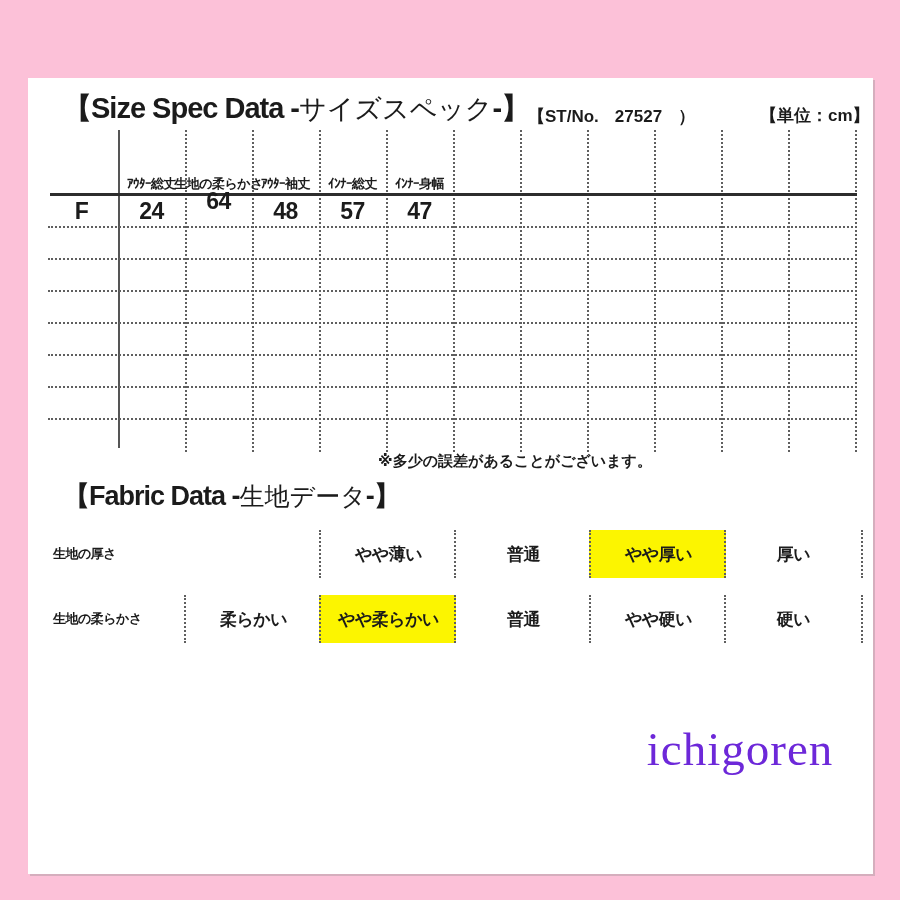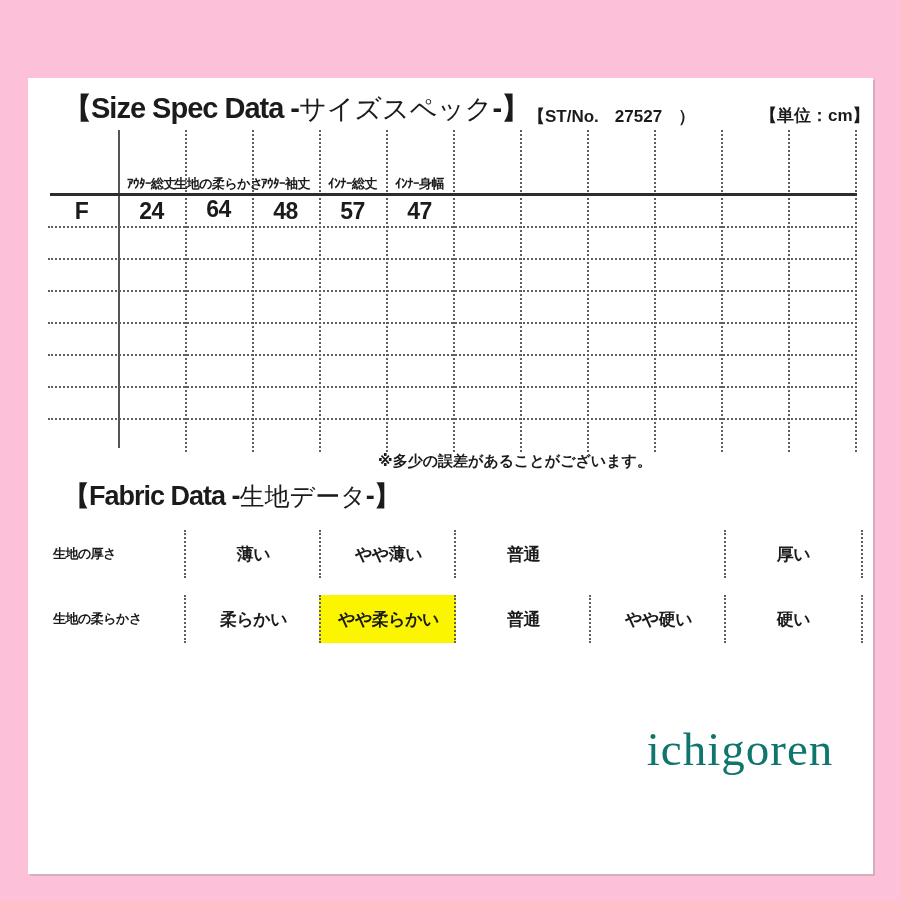--- a/index.html
+++ b/index.html
@@ -56,21 +56,21 @@
     display:flex;align-items:center;justify-content:center;
     font-size:17px;font-weight:700;letter-spacing:-0.5px;
     border-left:2px dotted #5f5f5f;white-space:nowrap;
   }
   .f-cell.last{border-right:2px dotted #5f5f5f;}
   .f-cell.hl{background:#fcf500;}
   
   #watermark{
     left:635px;top:726px;width:210px;text-align:center;
     font-family:"Liberation Serif","DejaVu Serif",serif;
-    font-size:47px;color:#0f766e;letter-spacing:1px;line-height:1;
+    font-size:47px;color:#6d28d9;letter-spacing:1px;line-height:1;
   }
 </style>
 </head>
 <body>
 
 <div id="canvas">
   <div id="panel"></div>
 
   <div id="title-size" class="sec-title">
     <span class="t-heavy">【Size Spec Data -</span><span class="t-ja">サイズスペック</span><span class="t-heavy">-】</span>
@@ -103,36 +103,36 @@
   <div class="abs hline-dot" style="left:48px;top:418px;width:809px;"></div>
 
   <div class="abs hdr-cell" style="left:118px;top:163px;width:67px;">ｱｳﾀｰ総丈</div>
   <div class="abs hdr-cell" style="left:185px;top:163px;width:67px;">生地の柔らかさ</div>
   <div class="abs hdr-cell" style="left:252px;top:163px;width:67px;">ｱｳﾀｰ袖丈</div>
   <div class="abs hdr-cell" style="left:319px;top:163px;width:67px;">ｲﾝﾅｰ総丈</div>
   <div class="abs hdr-cell" style="left:386px;top:163px;width:67px;">ｲﾝﾅｰ身幅</div>
 
   <div class="abs val-cell" style="left:45px;top:198px;width:73px;">F</div>
   <div class="abs val-cell" style="left:118px;top:198px;width:67px;">24</div>
-  <div class="abs val-cell" style="left:185px;top:196px;width:67px;text-align:right;">64</div>
+  <div class="abs val-cell" style="left:185px;top:188px;width:67px;text-align:right;">64</div>
   <div class="abs val-cell" style="left:252px;top:198px;width:67px;">48</div>
   <div class="abs val-cell" style="left:319px;top:198px;width:67px;">57</div>
   <div class="abs val-cell" style="left:386px;top:198px;width:67px;">47</div>
 
   <div id="note" class="abs">※多少の誤差があることがございます。</div>
 
   <div id="title-fabric" class="sec-title">
     <span class="t-heavy">【Fabric Data -</span><span class="t-ja">生地データ</span><span class="t-heavy">-】</span>
   </div>
 
   <div class="f-row" style="top:530px;">
     <div class="f-label">生地の厚さ</div>
-    <div class="f-cell" style="left:139px;">薄い</div>
     <div class="f-cell" style="left:274px;">やや薄い</div>
     <div class="f-cell" style="left:409px;">普通</div>
+    <div class="f-cell hl" style="left:544px;">やや厚い</div>
     <div class="f-cell last" style="left:679px;">厚い</div>
   </div>
 
   <div class="f-row" style="top:595px;">
     <div class="f-label">生地の柔らかさ</div>
     <div class="f-cell" style="left:139px;">柔らかい</div>
     <div class="f-cell hl" style="left:274px;">やや柔らかい</div>
     <div class="f-cell" style="left:409px;">普通</div>
     <div class="f-cell" style="left:544px;">やや硬い</div>
     <div class="f-cell last" style="left:679px;">硬い</div>

